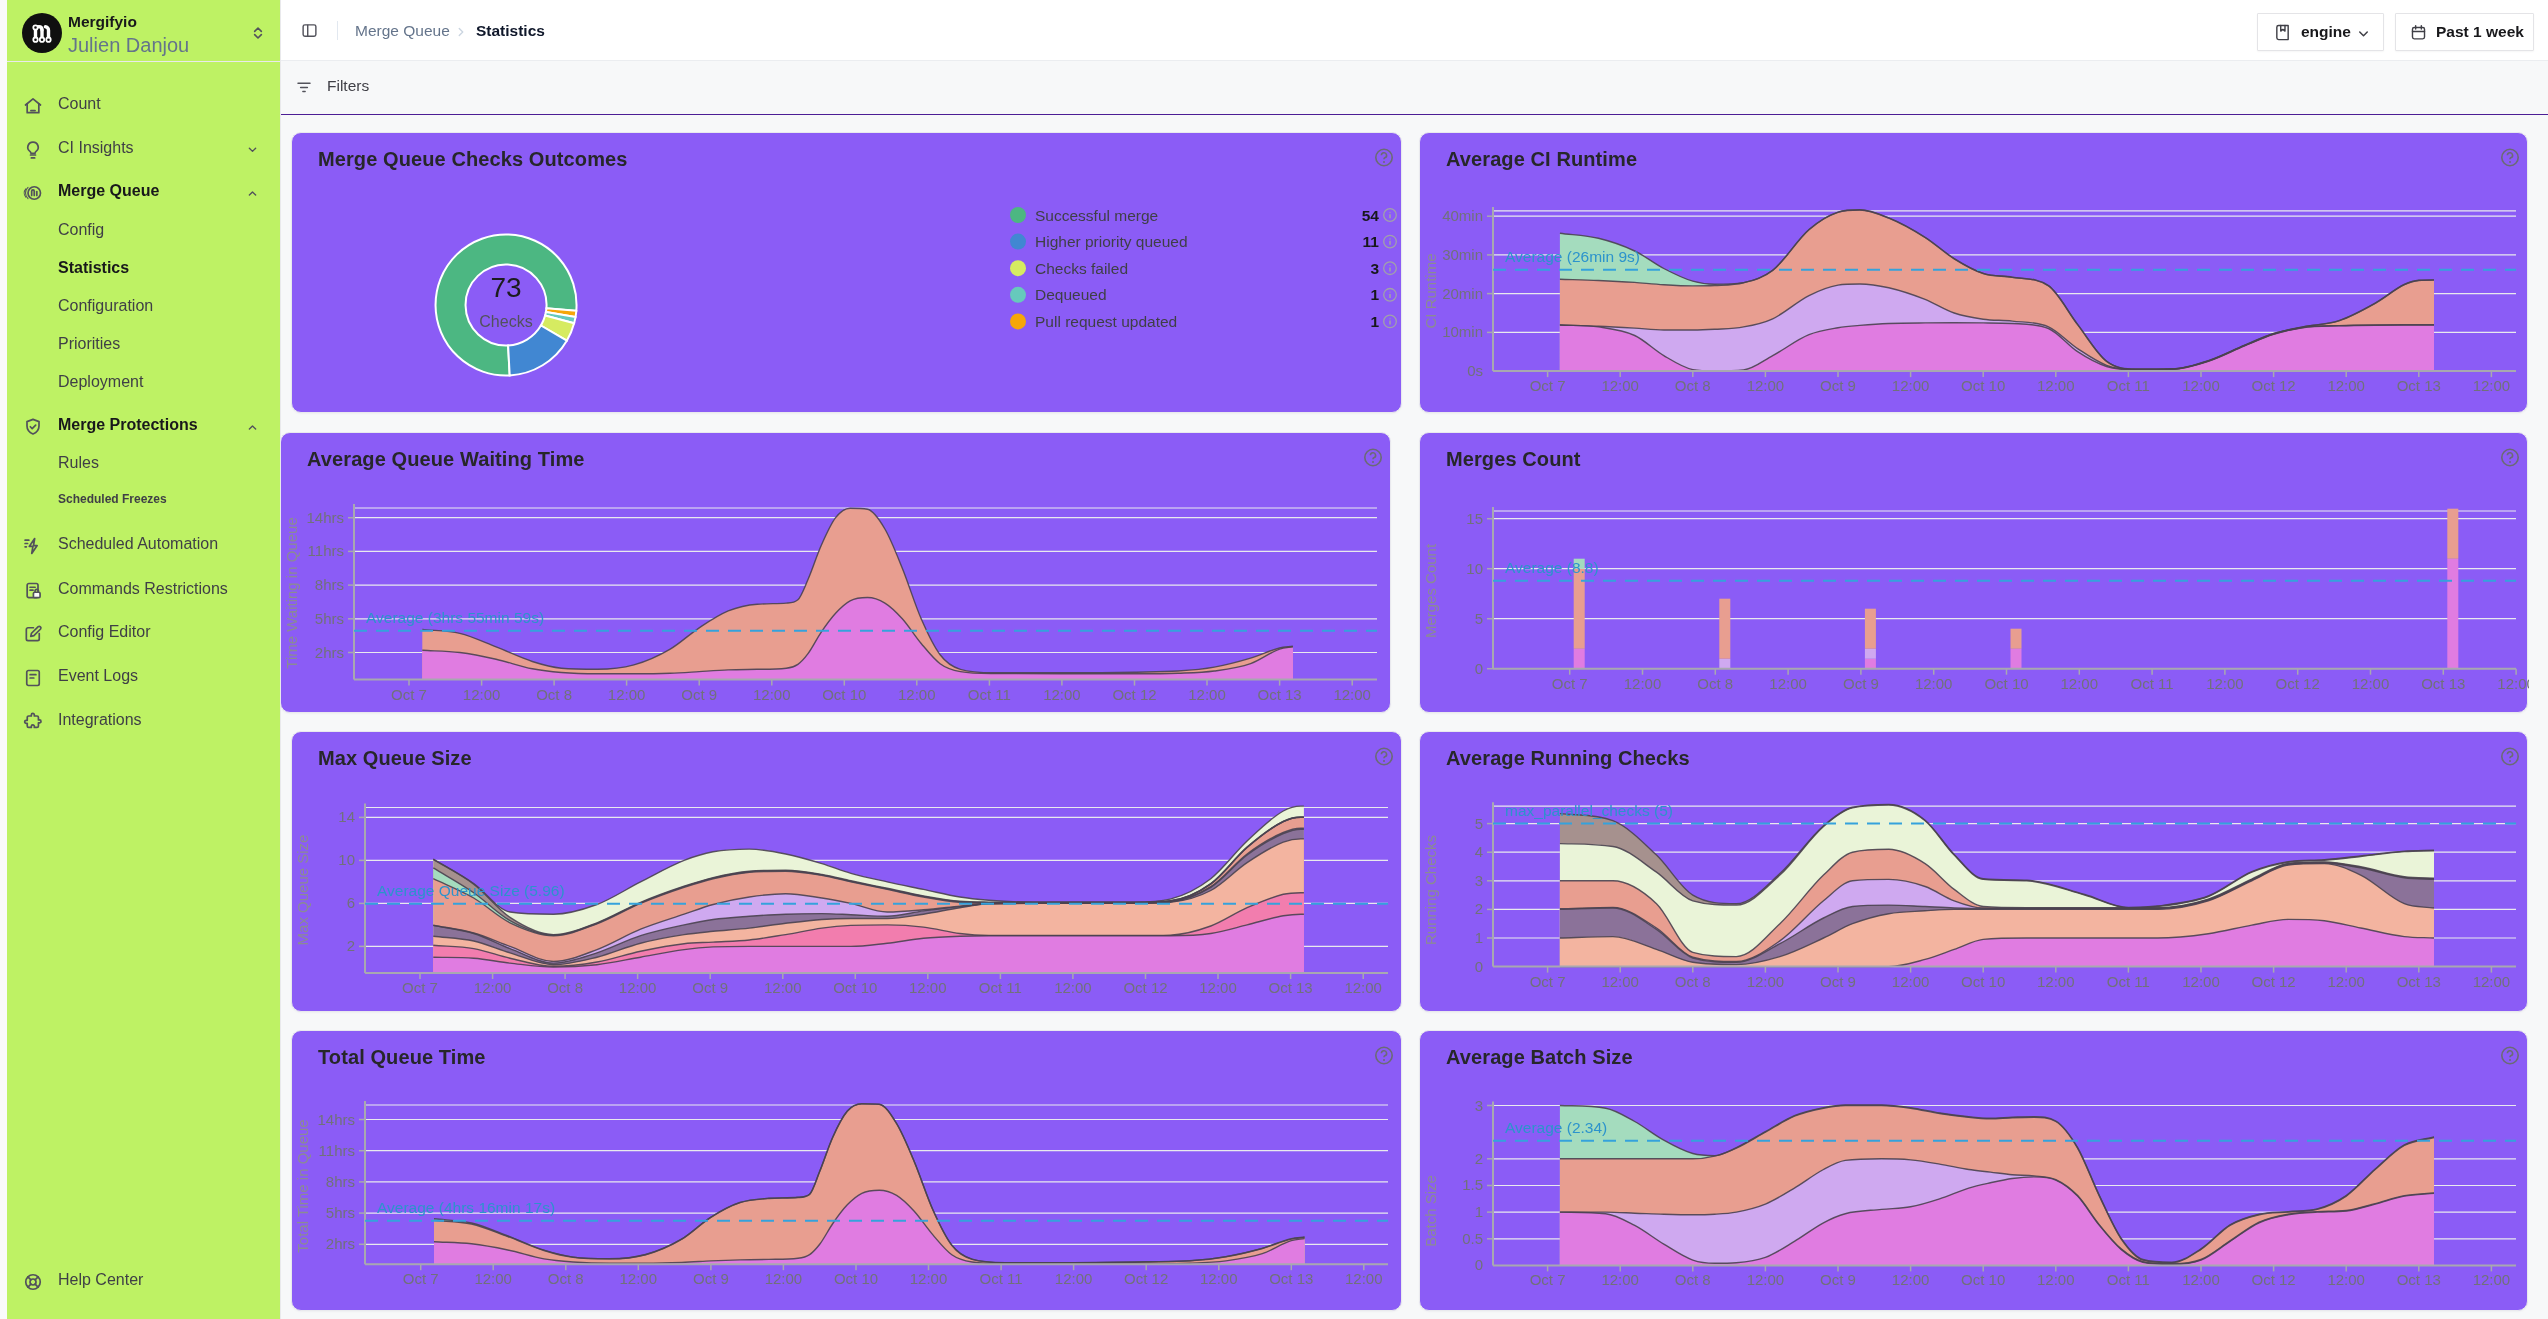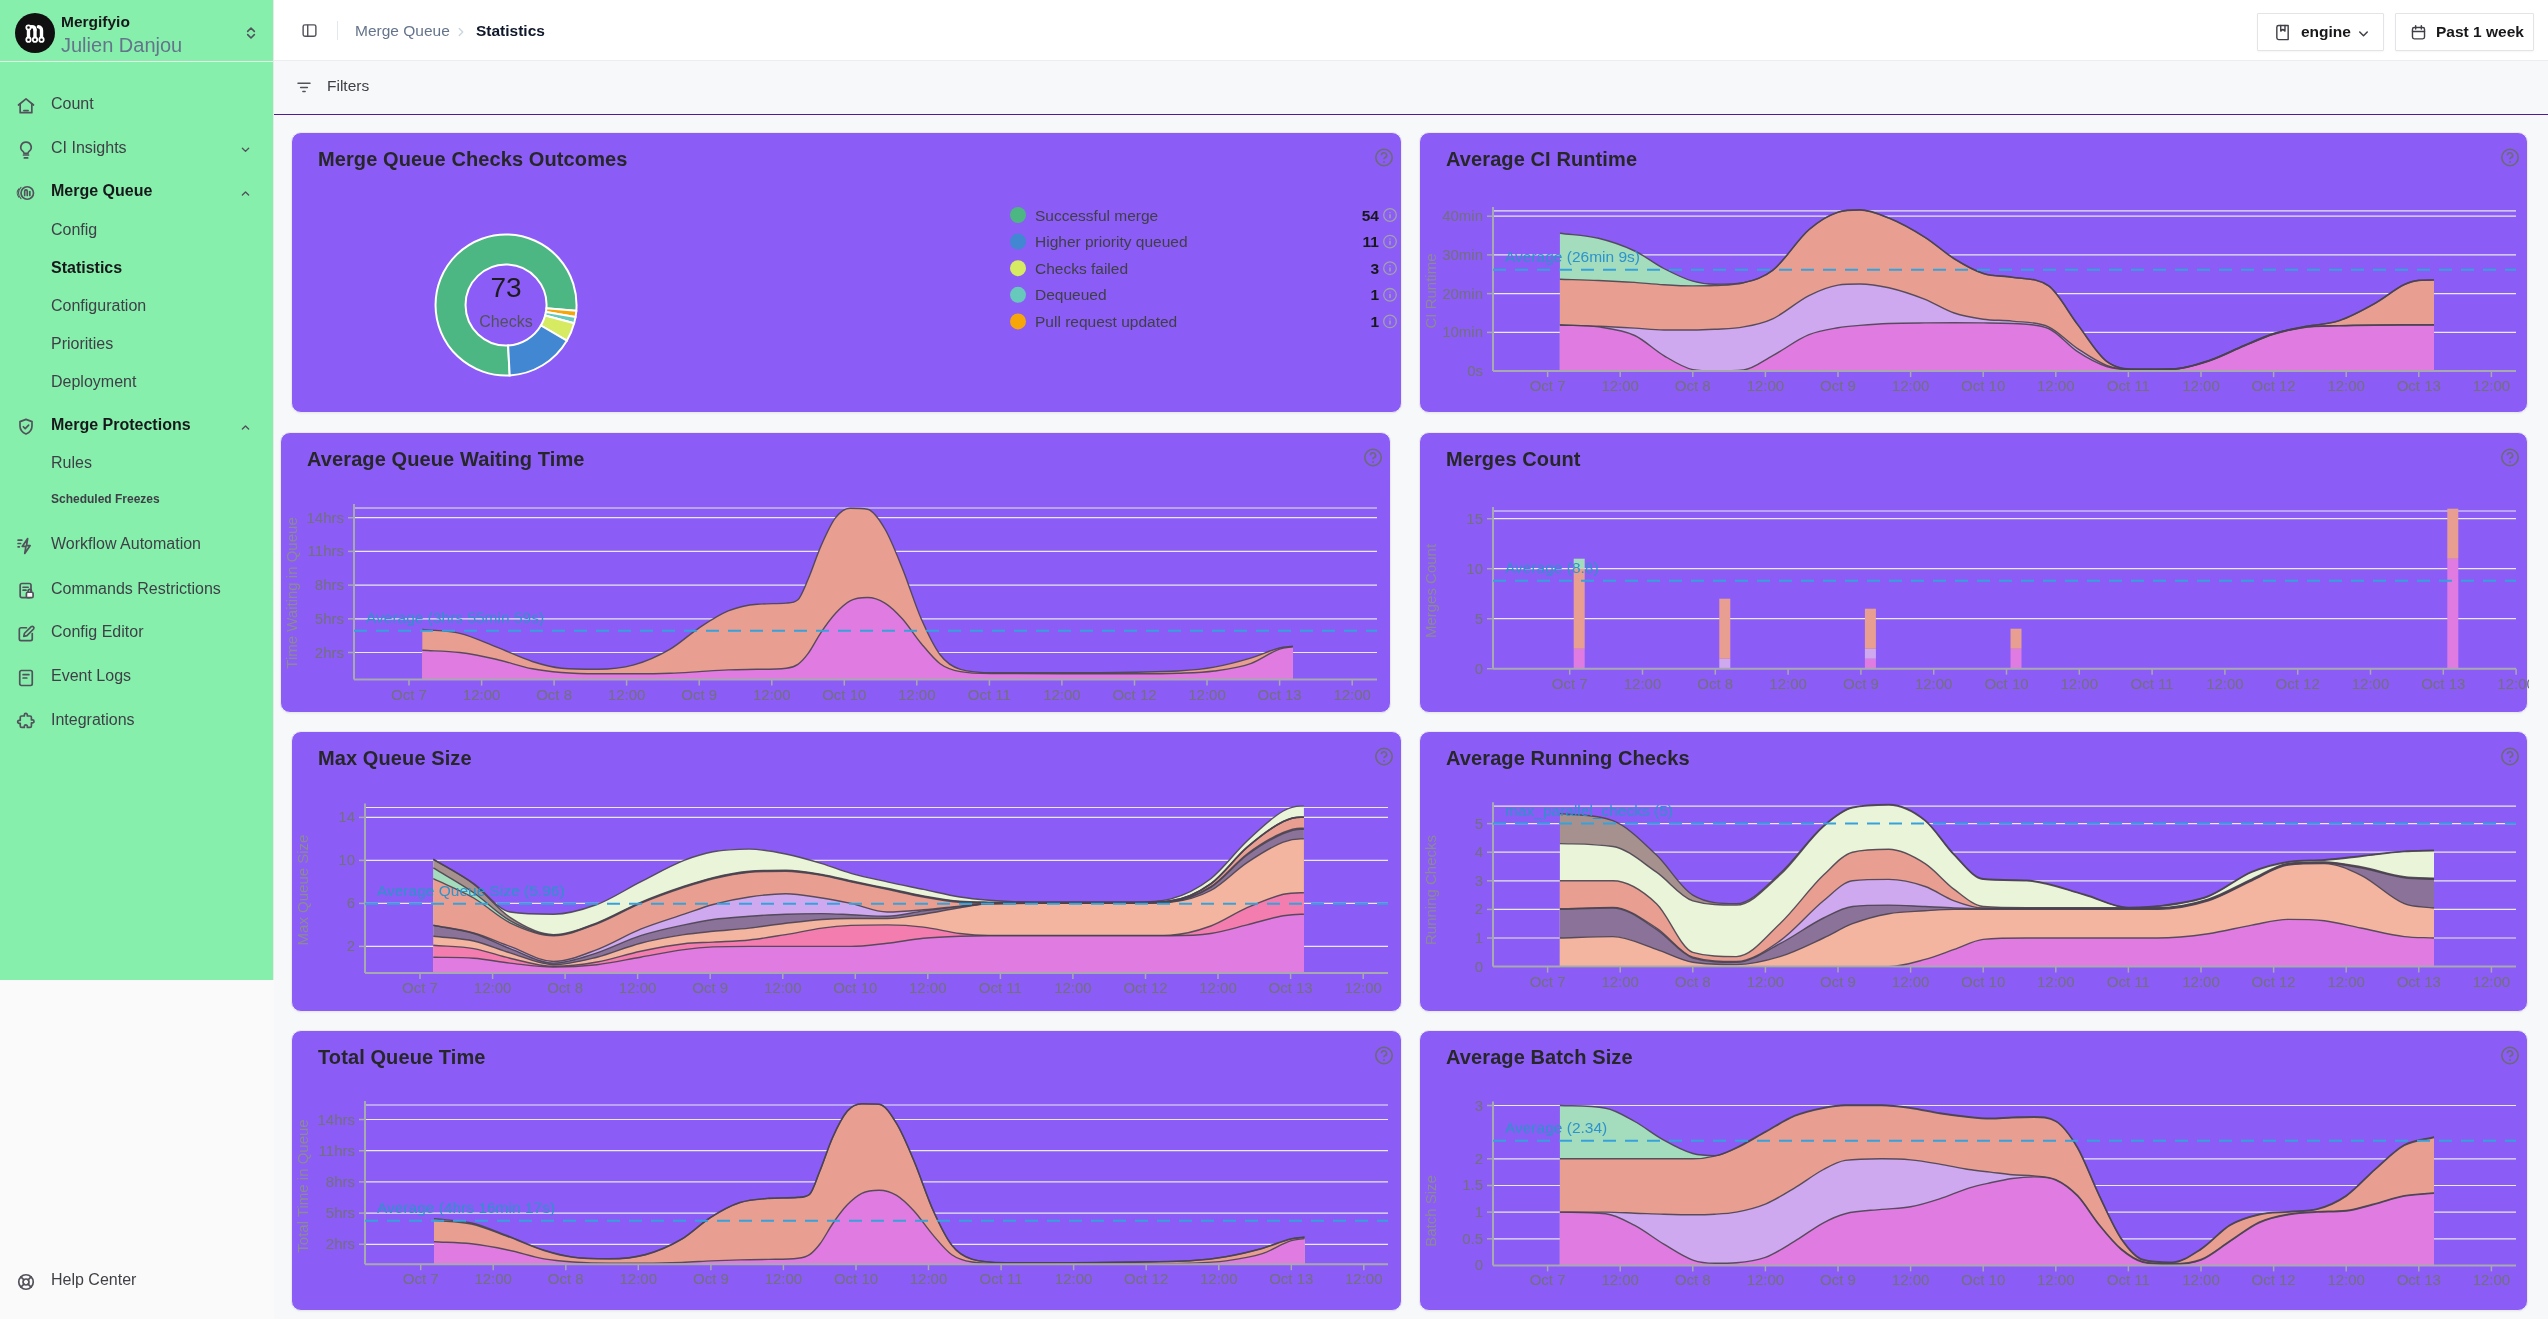--- a/index.html
+++ b/index.html
@@ -1,16 +1,16 @@
 <!DOCTYPE html>
 <html><head><meta charset="utf-8">
 <style>
 * { margin:0; padding:0; box-sizing:border-box; }
 html,body { width:2548px; height:1319px; font-family:"Liberation Sans", sans-serif; background:#fafafa; overflow:hidden; }
-.sidebar { position:absolute; left:0; top:0; width:274px; height:980px; background:#86efac; border-right:1px solid #e9e9ec; z-index:5; }
+.sidebar { position:absolute; left:7px; top:0; width:274px; height:1319px; background:#bef264; border-right:1px solid #e9e9ec; z-index:5; }
 .main { position:absolute; left:274px; top:0; width:2274px; height:1319px; background:#f7f8f9; }
 .tophdr { position:absolute; left:274px; top:0; width:2274px; height:61px; background:#fff; border-bottom:1px solid #ebedf0; z-index:4; }
 .btn { position:absolute; background:#fff; border:1px solid #e4e4e7; border-radius:1px; box-shadow:0 1px 2px rgba(0,0,0,0.04); }
 .filters { position:absolute; left:274px; top:61px; width:2274px; height:54px; border-bottom:1px solid #4c1d95; z-index:3; }
 .card { position:absolute; background:#8b5cf6; border:1px solid #e9e9ee; border-radius:10px; box-shadow:0 1px 2px rgba(16,24,40,.04); }
 .ctitle { position:absolute; left:26px; top:15px; font-size:20px; font-weight:600; color:#27272a; letter-spacing:.1px; }
 </style></head>
 <body>
 <div class="main"></div>
 <div class="tophdr">
@@ -647,21 +647,21 @@
       <path d="M7 14.5l5-5 5 5"></path>
     </svg>
     <div style="position:absolute;left:51px;top:454px;font-size:16px;font-weight:400;color:#3f3f46;white-space:nowrap">Rules</div>
     <div style="position:absolute;left:51px;top:492px;font-size:12px;font-weight:700;color:#3f3f46;white-space:nowrap">Scheduled Freezes</div>
     <svg width="20" height="20" viewBox="0 0 24 24" style="position:absolute;left:16px;top:535.5px" fill="none" stroke="#52525b" stroke-width="2.04" stroke-linecap="round" stroke-linejoin="round">
       <path d="M14 3 7.5 12.5h4.4L10.5 21l6.5-9.5h-4.4z"></path>
       <path d="M2.5 5h4.5"></path>
       <path d="M2.5 9h3"></path>
       <path d="M2.5 13h1.5"></path>
     </svg>
-    <div style="position:absolute;left:51px;top:534.5px;font-size:16px;font-weight:400;color:#3f3f46;white-space:nowrap">Workflow Automation</div>
+    <div style="position:absolute;left:51px;top:534.5px;font-size:16px;font-weight:400;color:#3f3f46;white-space:nowrap">Scheduled Automation</div>
     <svg width="20" height="20" viewBox="0 0 24 24" style="position:absolute;left:16px;top:580.5px" fill="none" stroke="#52525b" stroke-width="2.04" stroke-linecap="round" stroke-linejoin="round">
       <rect x="5" y="3" width="13" height="17" rx="2"></rect>
       <path d="M8.5 7.5h6"></path>
       <path d="M8.5 11h3.5"></path>
       <rect x="12.5" y="13.5" width="8" height="6.5" rx="1.5" fill="#fafafa"></rect>
       <path d="M14.5 13.5v-1.5a2 2 0 0 1 4 0v1.5"></path>
     </svg>
     <div style="position:absolute;left:51px;top:579.5px;font-size:16px;font-weight:400;color:#3f3f46;white-space:nowrap">Commands Restrictions</div>
     <svg width="20" height="20" viewBox="0 0 24 24" style="position:absolute;left:16px;top:623.5px" fill="none" stroke="#52525b" stroke-width="2.04" stroke-linecap="round" stroke-linejoin="round">
       <path d="M12.5 4.5H6a2 2 0 0 0-2 2V18a2 2 0 0 0 2 2h11.5a2 2 0 0 0 2-2v-6.5"></path>

